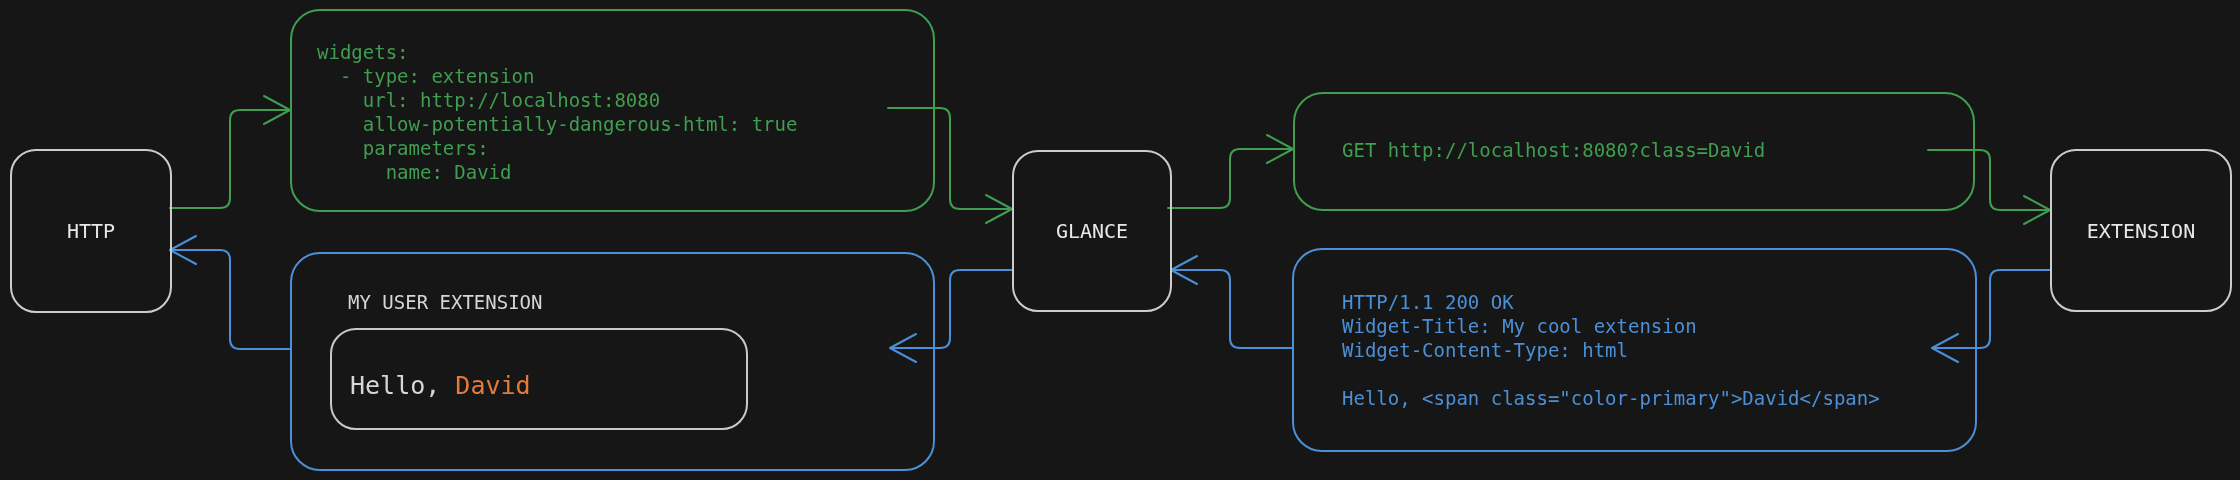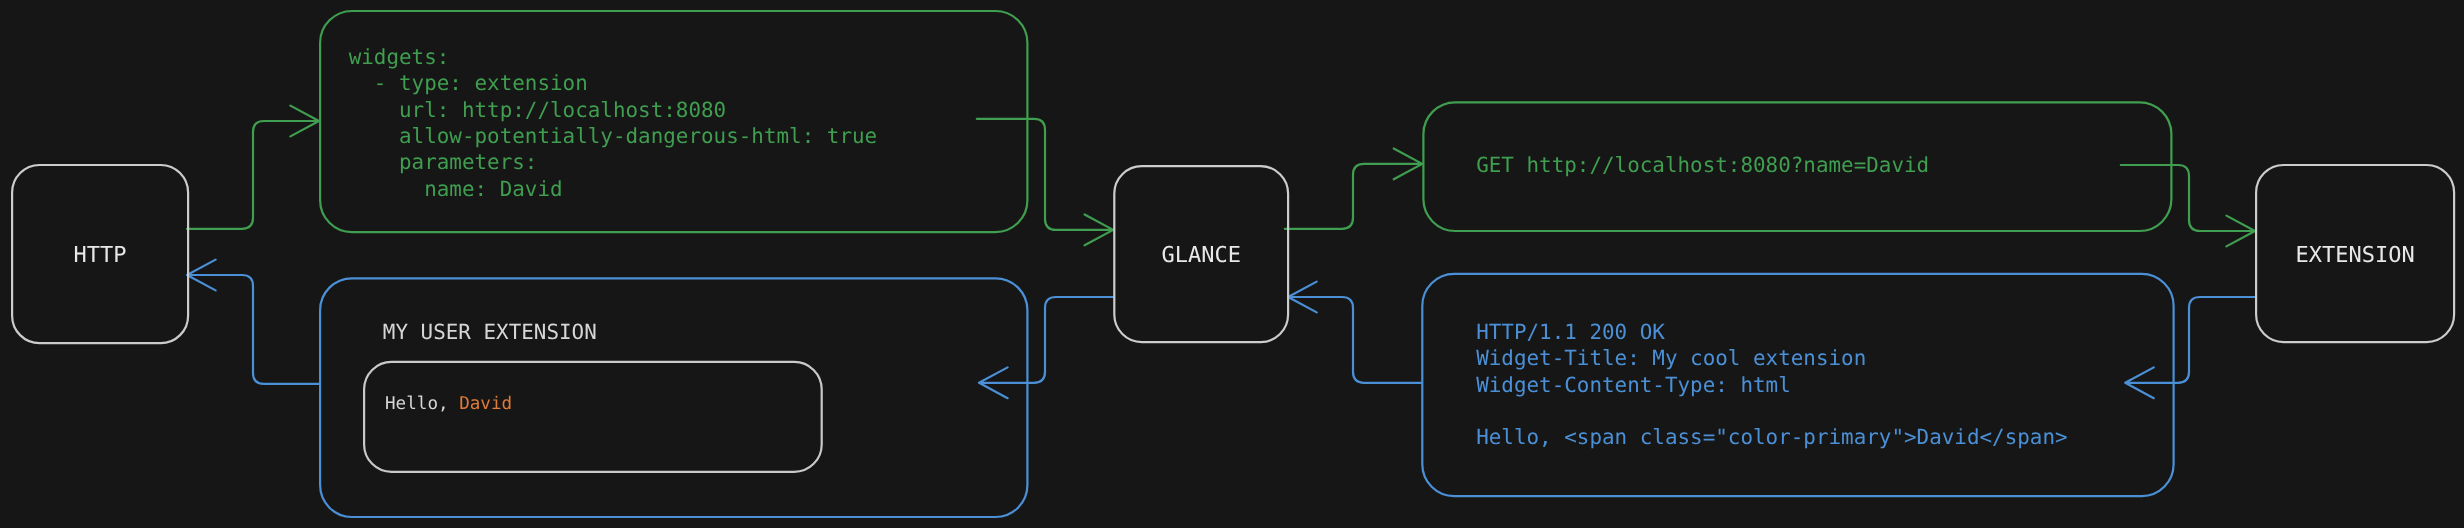--- a/index.html
+++ b/index.html
@@ -28,21 +28,21 @@
   .code{position:absolute;margin:0;font-family:inherit;font-size:19px;line-height:24px;white-space:pre;}
   .code.green{color:#3f9e4f;}
   .code.blue{color:#4b90d6;}
   #config-code{left:25px;top:29px;}
   #request-code{left:47px;top:44px;}
   #response-code{left:48px;top:40px;}
   
   #widget-title{position:absolute;left:56px;top:36px;font-size:19px;line-height:24px;color:#d6d6d6;white-space:pre;}
   #widget-inner{position:absolute;left:38px;top:74px;width:414px;height:98px;
                 border:2px solid #c9c9c9;border-radius:26px;}
-  #widget-greeting{position:absolute;left:18px;top:25px;font-size:16px;line-height:24px;color:#d6d6d6;white-space:pre;}
+  #widget-greeting{position:absolute;left:18px;top:44px;font-size:25px;line-height:24px;color:#d6d6d6;white-space:pre;}
   #widget-greeting .name{color:#e07b39;}
 </style>
 </head>
 <body>
 
 <div id="canvas">
 
   <svg id="arrows" viewBox="0 0 2240 480">
 
     <path class="green" d="M170,208 L220,208 Q230,208 230,198 L230,120 Q230,110 240,110 L288,110 M264,96 L290,110 L264,124"></path>
@@ -69,21 +69,21 @@
   <div class="msgbox green" id="box-config">
     <pre class="code green" id="config-code">widgets:
   - type: extension
     url: http://localhost:8080
     allow-potentially-dangerous-html: true
     parameters:
       name: David</pre>
   </div>
 
   <div class="msgbox green" id="box-request">
-    <pre class="code green" id="request-code">GET http://localhost:8080?name=David</pre>
+    <pre class="code green" id="request-code">GET http://localhost:8080?class=David</pre>
   </div>
 
   <div class="msgbox blue" id="box-response">
     <pre class="code blue" id="response-code">HTTP/1.1 200 OK
 Widget-Title: My cool extension
 Widget-Content-Type: html
 
 Hello, &lt;span class="color-primary"&gt;David&lt;/span&gt;</pre>
   </div>
 

